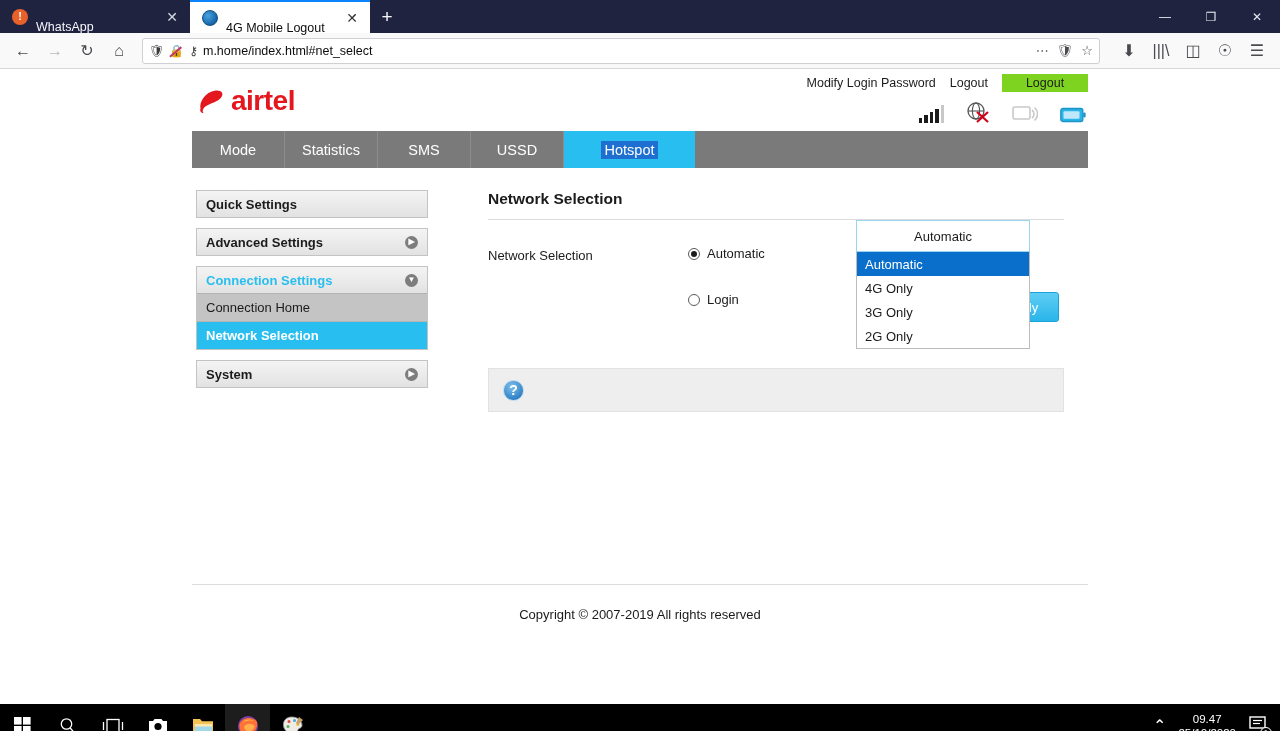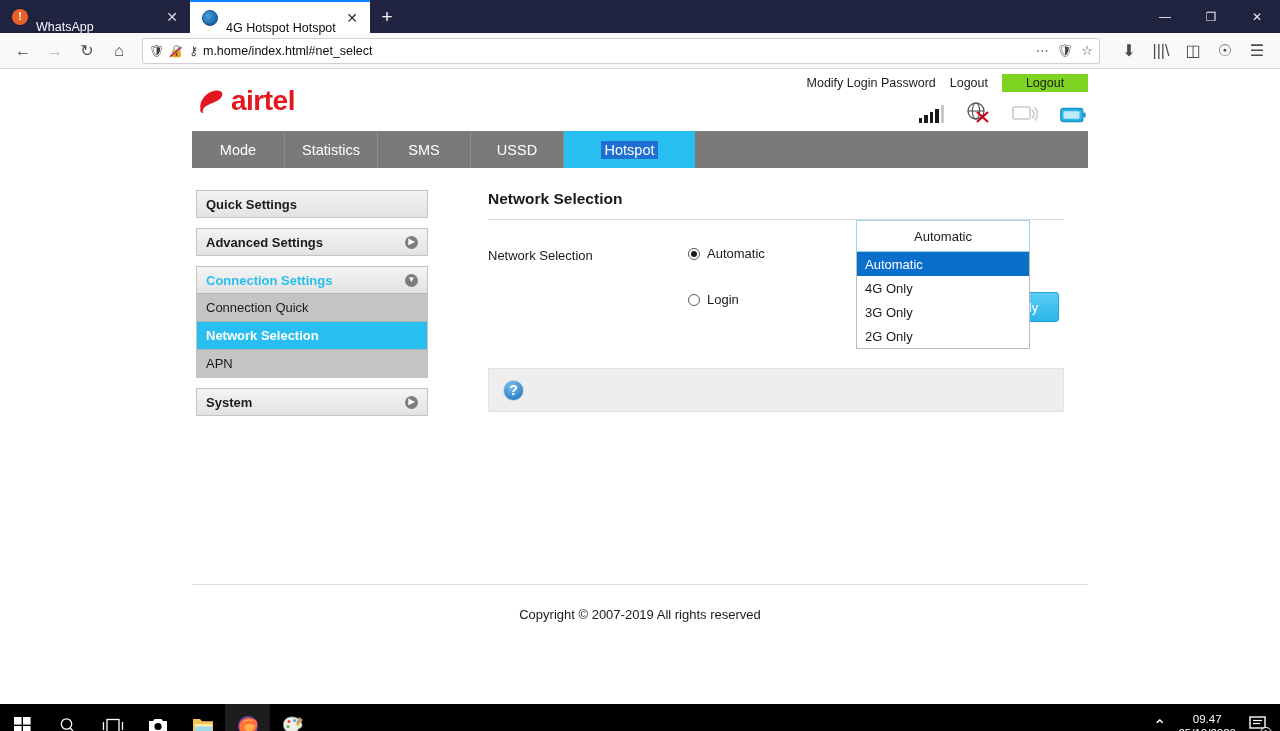--- a/index.html
+++ b/index.html
@@ -210,21 +210,21 @@
 <body>
 
 <div id="browser-tabbar">
   <div class="tab inactive">
     <span class="tab-favicon fav-whatsapp">!</span>
     <span class="tab-title">WhatsApp</span>
     <span class="tab-close">✕</span>
   </div>
   <div class="tab active">
     <span class="tab-favicon fav-globe"></span>
-    <span class="tab-title">4G Hotspot Hotspot</span>
+    <span class="tab-title">4G Mobile Logout</span>
     <span class="tab-close">✕</span>
   </div>
   <div class="newtab-btn">+</div>
   <div class="winctl">
     <div>—</div>
     <div>❐</div>
     <div>✕</div>
   </div>
 </div>
 
@@ -329,27 +329,24 @@
             <span class="side-arrow">▶</span>
           </div>
         </div>
 
         <div class="side-block">
           <div class="side-head open">
             <span>Connection Settings</span>
             <span class="side-arrow">▼</span>
           </div>
           <div class="side-item">
-            <span>Connection Quick</span>
+            <span>Connection Home</span>
           </div>
           <div class="side-item sel">
             <span>Network Selection</span>
-          </div>
-          <div class="side-item">
-            <span>APN</span>
           </div>
         </div>
 
         <div class="side-block">
           <div class="side-head">
             <span>System</span>
             <span class="side-arrow">▶</span>
           </div>
         </div>
       </div>

